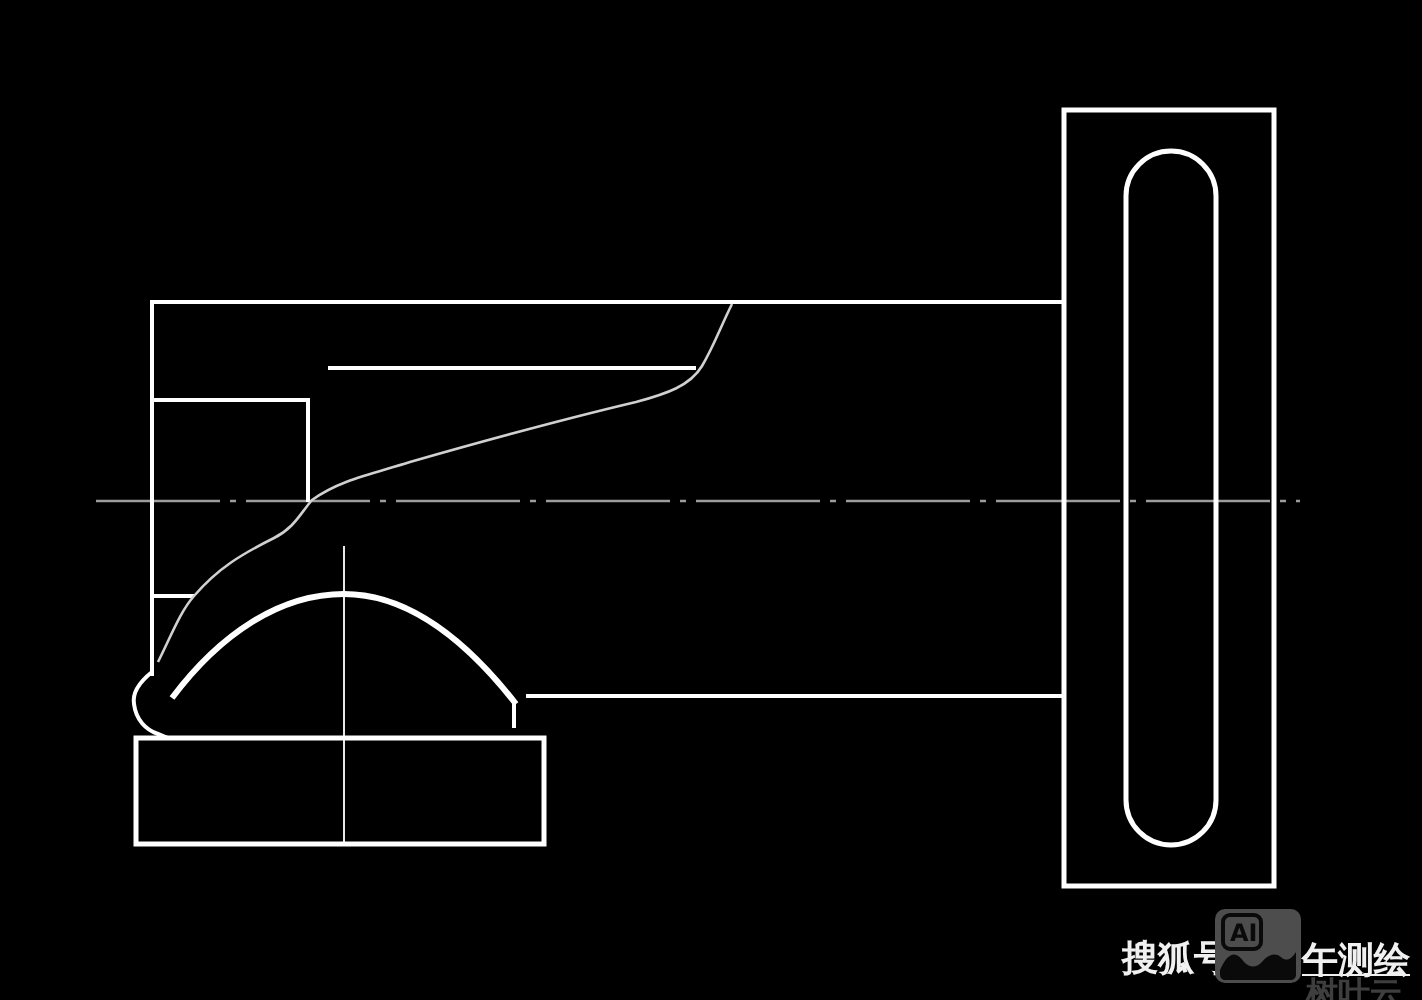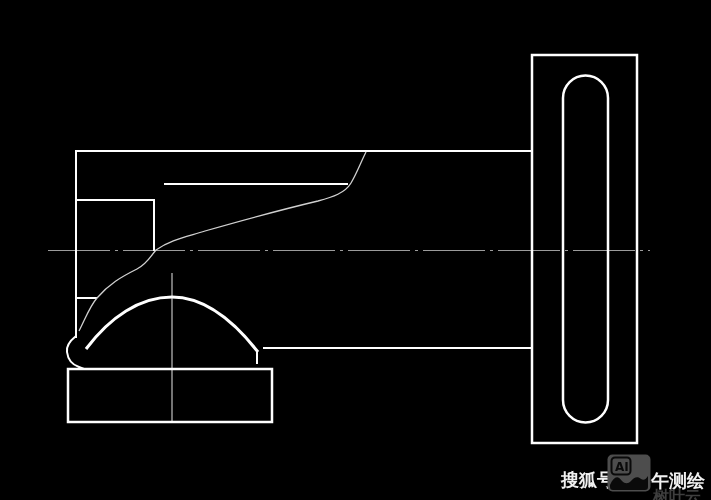--- a/index.html
+++ b/index.html
@@ -43,21 +43,21 @@
       <rect x="68" y="369" width="204" height="53" fill="none" stroke="#ffffff" stroke-width="2.5"></rect>
       <path d="M 86 349 C 110 317 140 297 172 297 C 204 297 233 320 258 352" fill="none" stroke="#ffffff" stroke-width="3"></path>
       <line x1="257" y1="351" x2="257" y2="364" stroke="#ffffff" stroke-width="2"></line>
       <path d="M 79 331 C 86 317 90 306 97 298 C 109 284 121 277 137 269 C 147 264 150 257 156 250 C 170 240 186 237 205 231 C 240 221 280 210 318 201 C 333 197 345 193 351 183 C 357 173 360 164 366 152" fill="none" stroke="#d0d0d0" stroke-width="1.3"></path>
     </svg>
 
   <span class="footer-text account" style="left: 561px; top: 471px; color: rgb(240, 240, 240);">搜狐号</span>
 
   <span class="footer-text watermark" style="left: 653px; top: 459px; color: rgb(62, 62, 62);">树叶云</span>
 
-  <span class="footer-text account" style="left: 651px; top: 472px; color: rgb(240, 240, 240);">午测绘</span>
+  <span class="footer-text account" style="left: 651px; top: 472px; color: rgb(240, 240, 240); text-decoration: underline;">午测绘</span>
 
   <svg id="logo" style="left:607px; top:454px;" width="44" height="38" viewBox="0 0 44 38">
     <rect x="0.5" y="0.5" width="43" height="37" rx="5" fill="#4d4d4d"></rect>
     <rect x="4.5" y="3.5" width="19" height="17" rx="3.5" fill="none" stroke-width="2" stroke="#0a0a0a"></rect>
     <text x="8" y="16.5" font-size="12" font-weight="700" font-family="DejaVu Sans, sans-serif" fill="#0a0a0a">AI</text>
     <path d="M 3 31 C 7 22 11 21 15 27 C 18 30 21 30 24 27 C 27 23 31 22 34 25 C 37 27 39 25 41 22 L 41 33 C 41 35 40 36 38 36 L 6 36 C 4 36 3 35 3 33 Z" fill="#0a0a0a"></path>
   </svg>
 
 </div>
 

